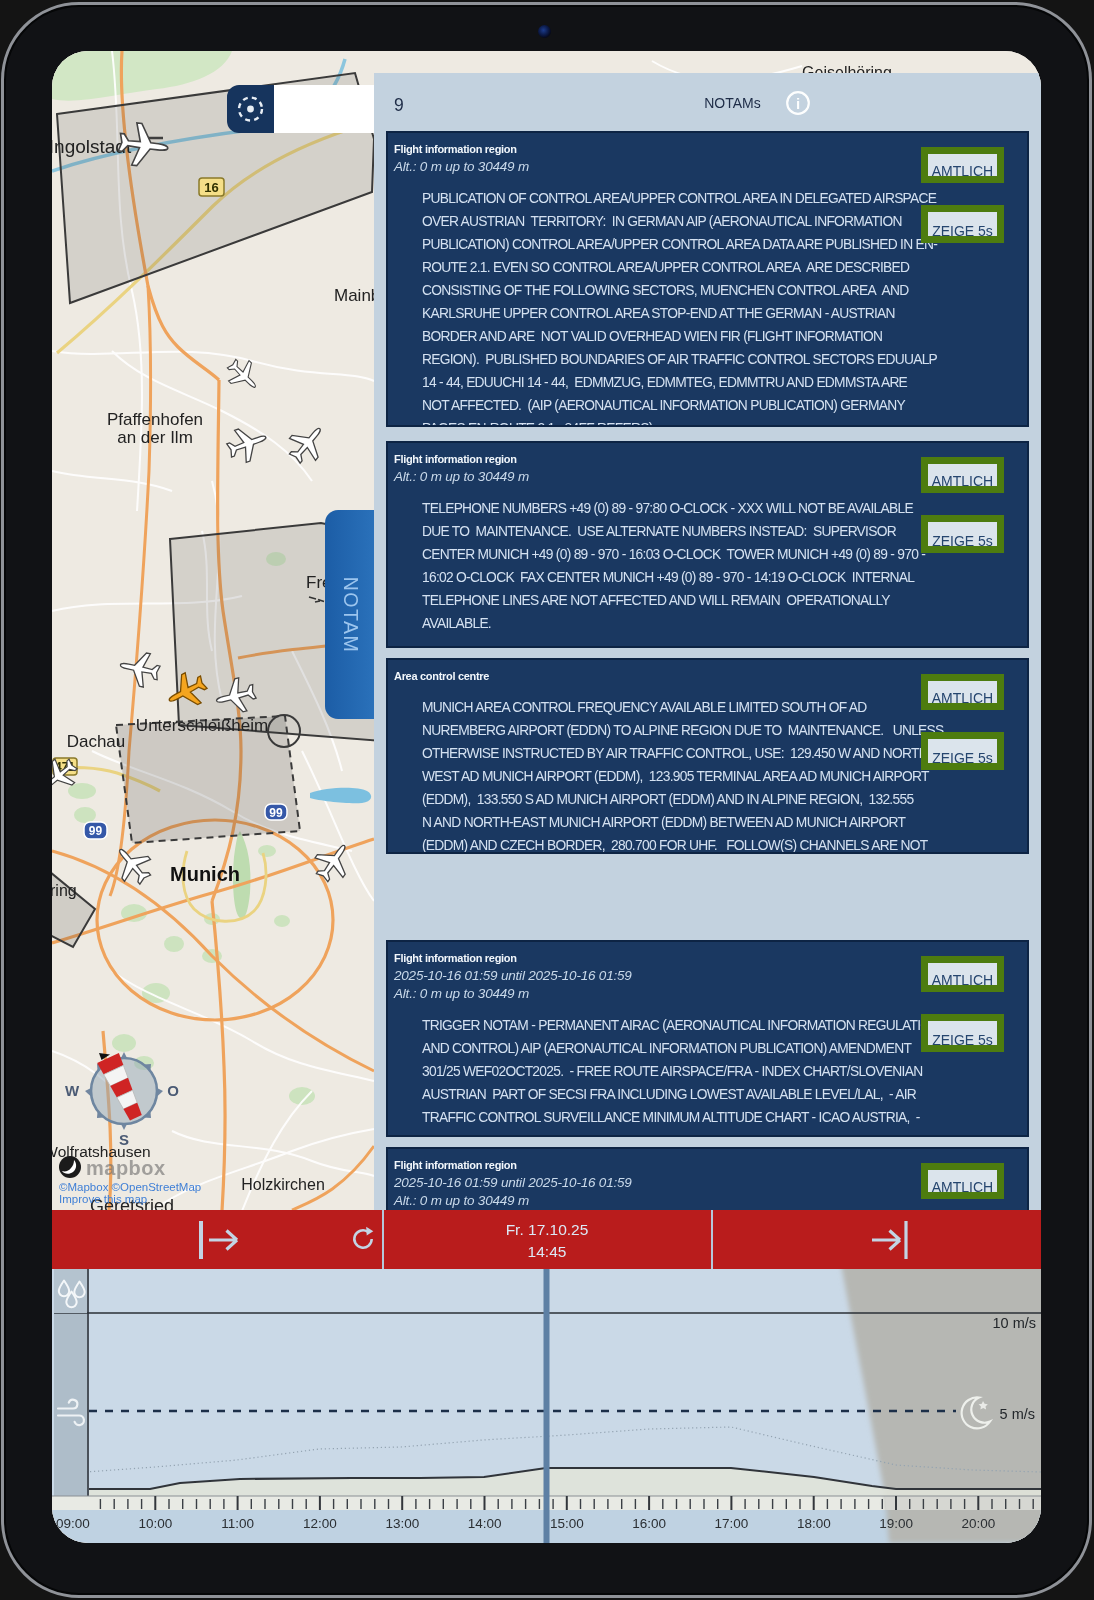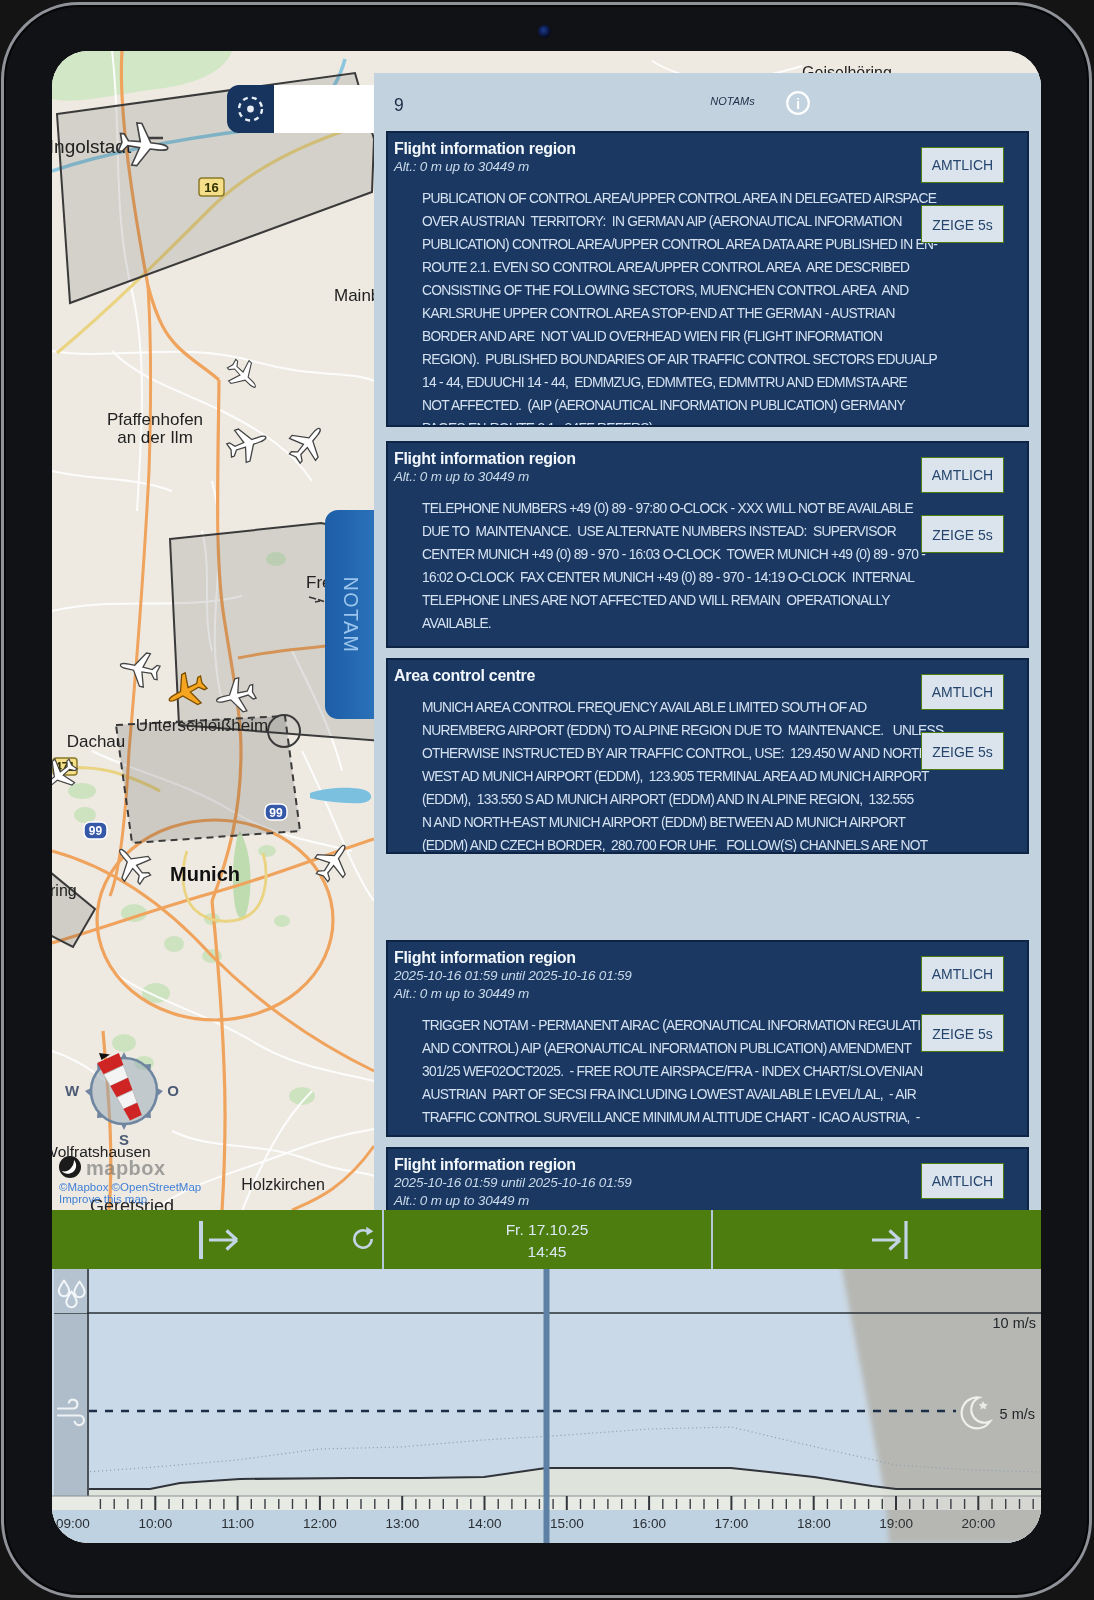--- a/index.html
+++ b/index.html
@@ -1,22 +1,22 @@
 <!DOCTYPE html>
 <html><head>
 <meta charset="utf-8">
 <style>
   html,body{margin:0;padding:0;width:1094px;height:1600px;background:#141414;overflow:hidden;}
   *{box-sizing:border-box;font-family:"Liberation Sans",sans-serif;}
   .abs{position:absolute;}
   .card{position:absolute;left:12px;width:643px;background:#1a3861;border:2px solid #0d2444;padding:4px 6px;overflow:hidden;}
-  .ctitle{font-size:16px;font-weight:bold;color:#f2f7fc;line-height:18px;margin-top:3px;letter-spacing:-0.3px;}
+  .ctitle{font-size:11px;font-weight:bold;color:#f2f7fc;line-height:18px;margin-top:3px;letter-spacing:-0.3px;}
   .cdate{font-size:13.5px;font-style:italic;color:#c9d9ea;line-height:18px;letter-spacing:-0.2px;}
   .cbody{font-size:13.8px;color:#d4e1f1;line-height:23px;margin-top:11px;letter-spacing:-0.72px;white-space:nowrap;margin-left:28px;}
-  .btn{position:absolute;right:23px;width:83px;height:36px;background:#dbe4ec;border:1px solid #4d7c0f;color:#25456e;font-size:14px;text-align:center;line-height:34px;}
+  .btn{position:absolute;right:23px;width:83px;height:36px;background:#dbe4ec;border:7px solid #4d7c0f;color:#25456e;font-size:14px;text-align:center;line-height:34px;}
 </style>
 </head>
 <body>
 
 <div class="abs" style="left:1px;top:2px;width:1091px;height:1596px;border-radius:78px;background:#111215;border:3px solid #8f9298;box-shadow:inset 0 0 0 2px #050607;"></div>
 
 <div class="abs" style="left:538px;top:25px;width:13px;height:13px;border-radius:50%;background:radial-gradient(circle at 42% 40%,#1c3c8c 0%,#0d1d4e 40%,#05081a 72%);"></div>
 
 <div class="abs" style="left:52px;top:51px;width:989px;height:1492px;border-radius:36px;overflow:hidden;background:#ede9e0;">
 
@@ -229,21 +229,21 @@
       <circle cx="23.5" cy="24" r="3.4" fill="#e8eef5"></circle>
     </svg>
   </div>
 
   <div class="abs" style="left:222px;top:34px;width:100px;height:48px;background:#ffffff;"></div>
 
   <div class="abs" style="left:322px;top:22px;width:667px;height:1137px;background:#c3d2df;overflow:hidden;">
 
     <div class="abs" style="left:20px;top:22px;font-size:17.5px;color:#1e2c47;">9</div>
 
-    <div class="abs" style="left:0;top:22px;width:717px;text-align:center;font-size:11px;color:#1e2c47;font-style:italic;">NOTAMs</div>
+    <div class="abs" style="left:0;top:22px;width:717px;text-align:center;font-size:14px;color:#1e2c47;">NOTAMs</div>
 
     <svg class="abs" style="left:411px;top:17px;" width="26" height="26" viewBox="0 0 26 26">
       <circle cx="13" cy="13" r="10.8" fill="none" stroke="#fdfefe" stroke-width="2.2"></circle>
       <text x="13" y="19" font-size="15" font-weight="bold" fill="#fdfefe" text-anchor="middle" font-family="Liberation Serif,serif">i</text>
     </svg>
 
     <div class="card" style="top:58px;height:296px;">
 
       <div class="ctitle">Flight information region</div>
 
@@ -299,21 +299,21 @@
 
       <div class="ctitle">Flight information region</div>
 
       <div class="cdate">2025-10-16 01:59 until 2025-10-16 01:59</div>
       <div class="cdate">Alt.: 0 m up to 30449 m</div>
 
       <div class="btn" style="top:14px;">AMTLICH</div>
     </div>
   </div>
 
-  <div class="abs" style="left:0;top:1159px;width:989px;height:59px;background:#4d7c0f;">
+  <div class="abs" style="left:0;top:1159px;width:989px;height:59px;background:#b91c1c;">
 
     <div class="abs" style="left:330px;top:0;width:2px;height:59px;background:#b5c8da;"></div>
 
     <div class="abs" style="left:659px;top:0;width:2px;height:59px;background:#b5c8da;"></div>
 
     <svg class="abs" style="left:145px;top:8px;" width="60" height="44" viewBox="0 0 60 44">
       <path d="M4,3 V41" stroke="#c3d4e4" stroke-width="4" fill="none"></path>
       <path d="M12,22 H40 M40,22 l-10.5,-9.5 M40,22 l-10.5,9.5" stroke="#c3d4e4" stroke-width="3.2" fill="none"></path>
     </svg>
 

